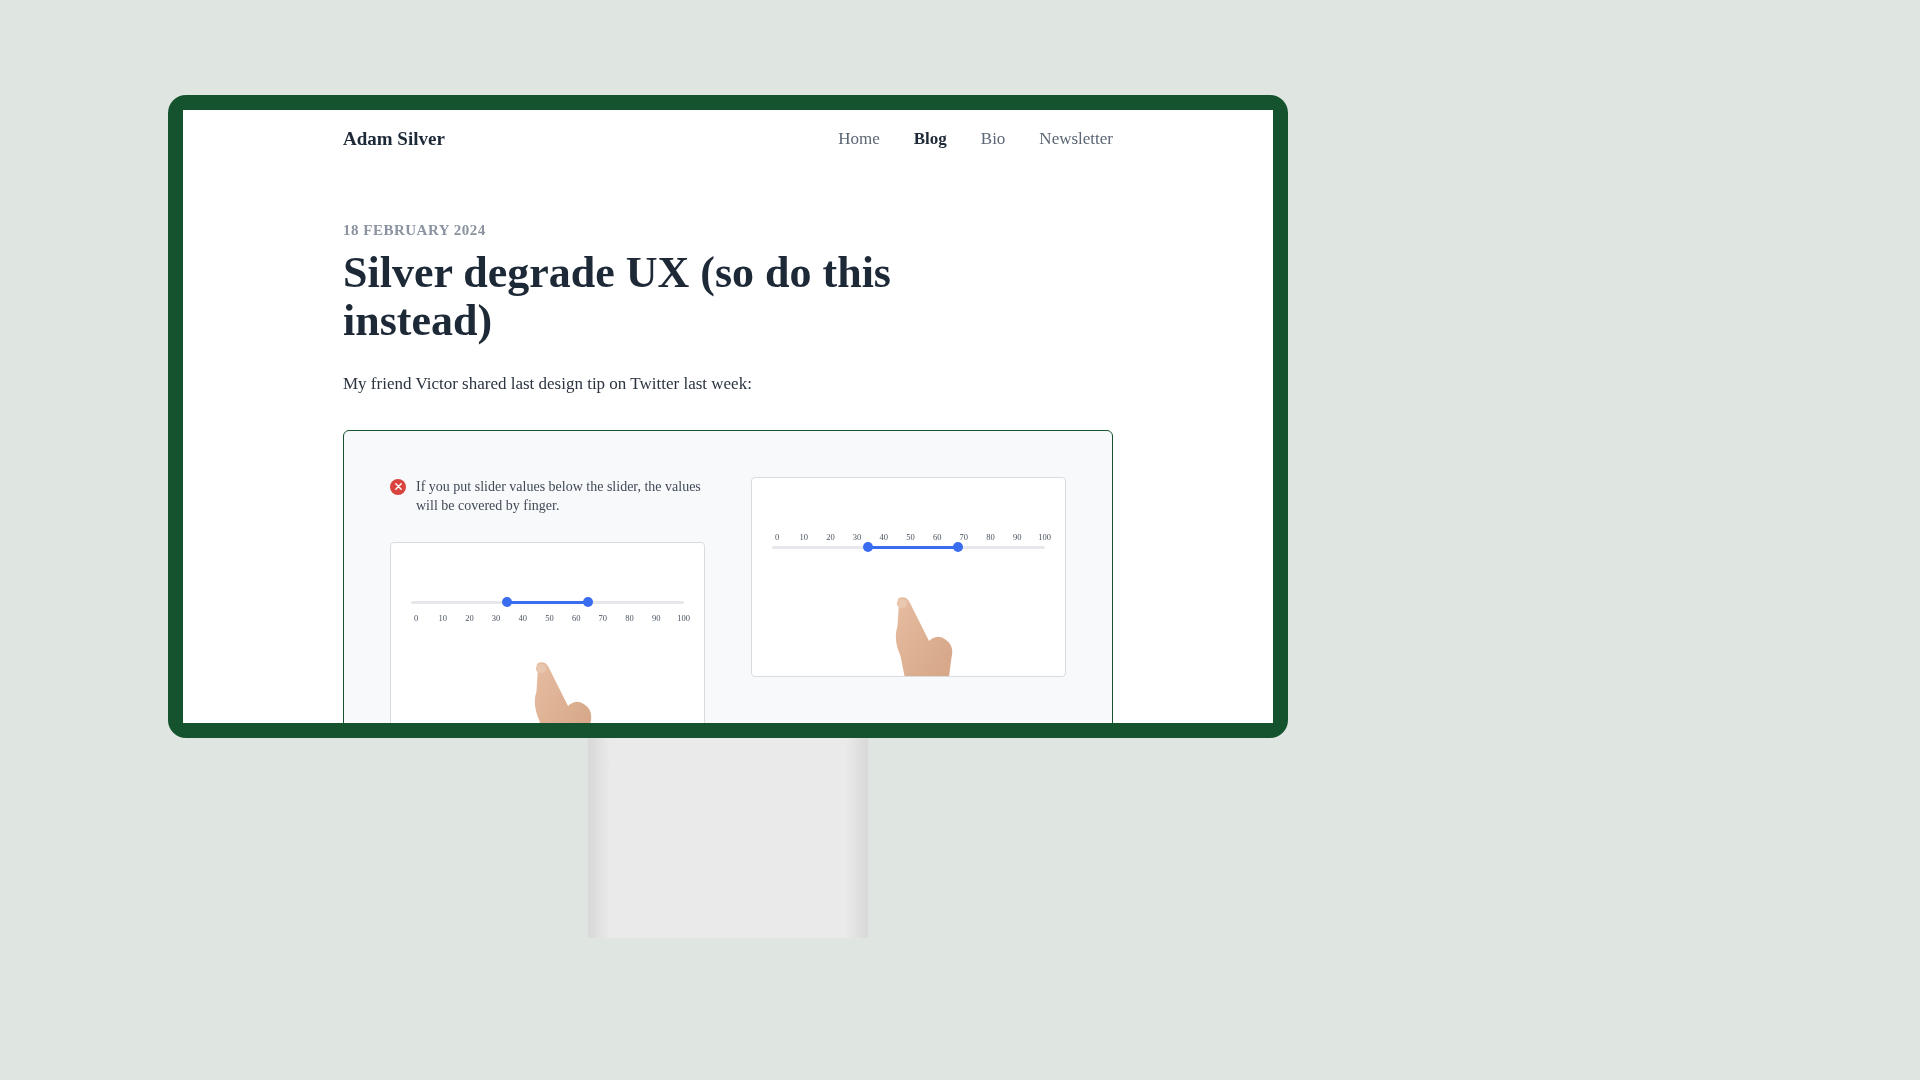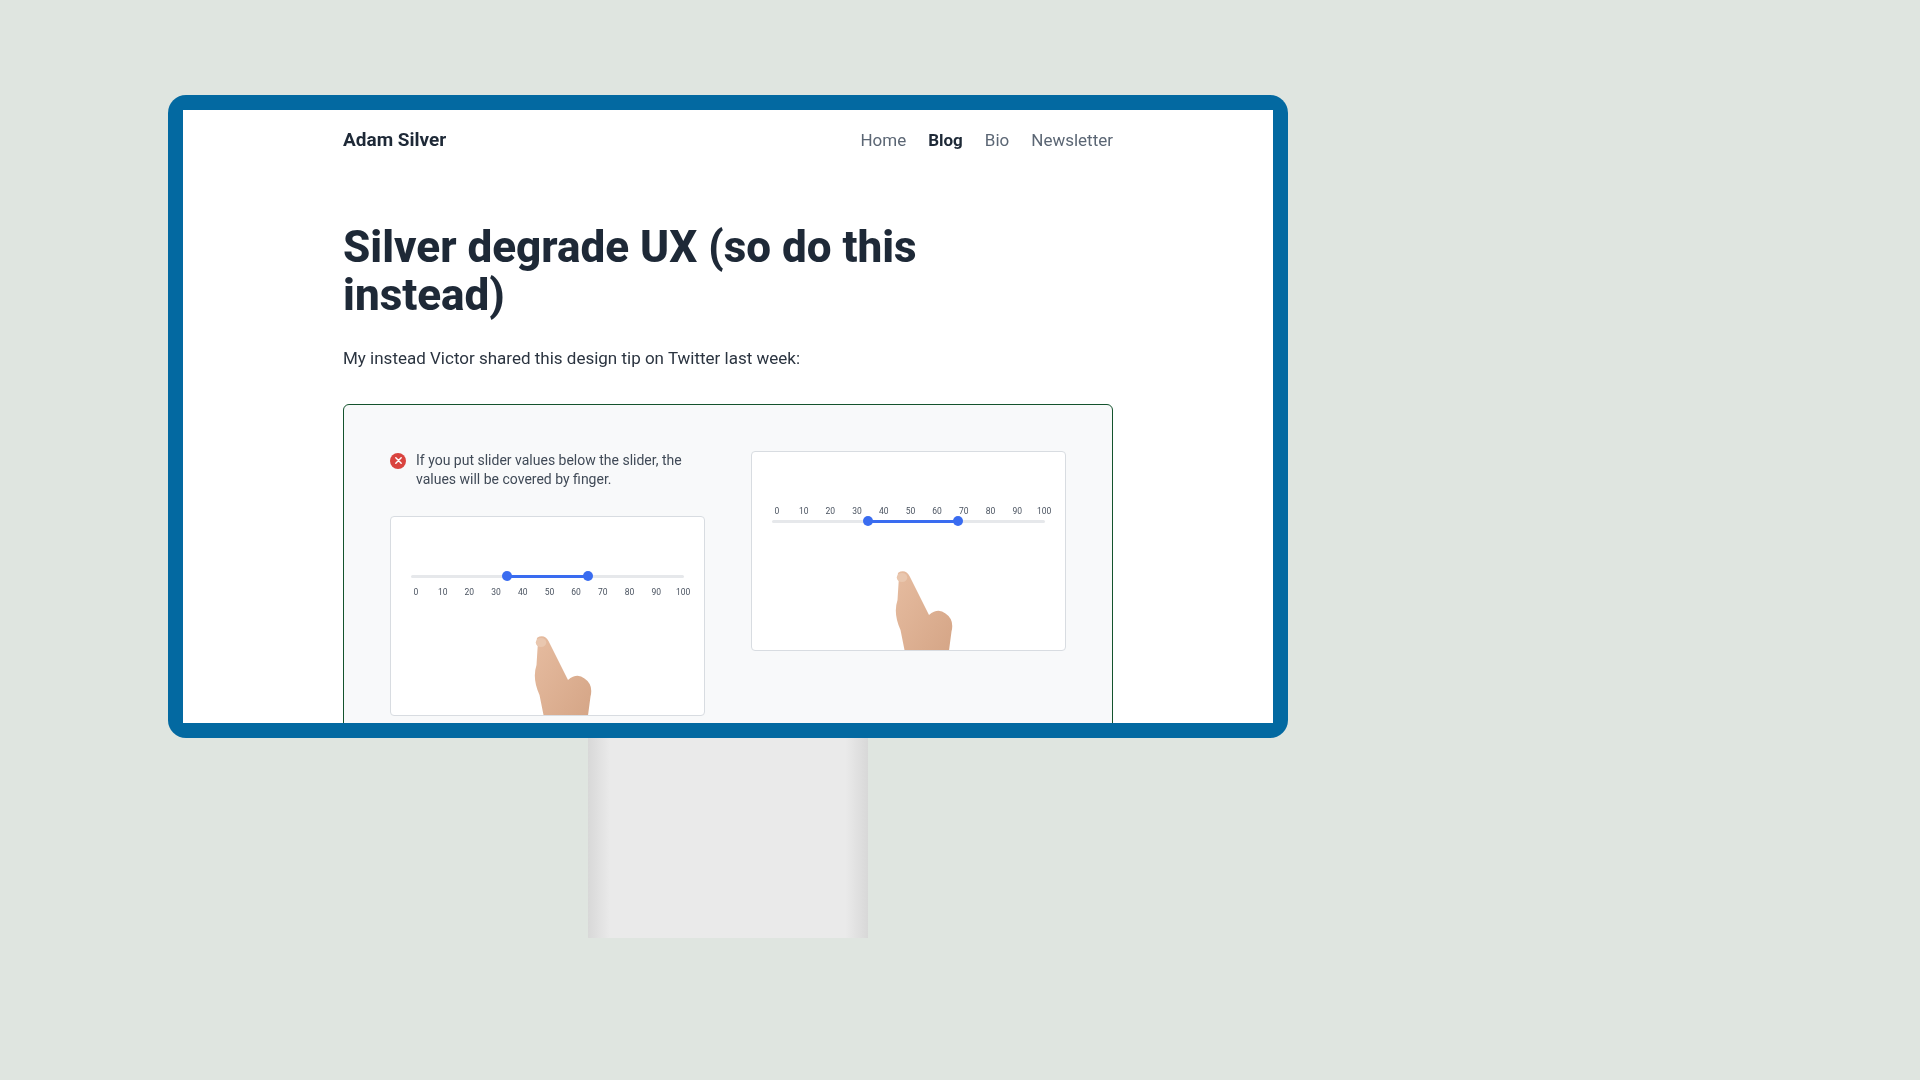--- a/index.html
+++ b/index.html
@@ -14,23 +14,24 @@
     height: 1080px;
     overflow: hidden;
     position: relative;
   }
   .monitor-frame {
     position: absolute;
     left: 168px;
     top: 95px;
     width: 1120px;
     height: 643px;
-    background: #0369a1;
+    background: #14532d;
     border-radius: 18px;
     padding: 15px;
+    font-family: Liberation Serif, serif;
   }
   .monitor-screen {
     width: 100%;
     height: 100%;
     background: #fff;
     overflow: hidden;
     position: relative;
   }
   .monitor-stand {
     position: absolute;
@@ -49,21 +50,21 @@
     align-items: center;
     margin-bottom: 72px;
   }
   .site-title {
     font-size: 19px;
     font-weight: 700;
     color: #1e2937;
   }
   .nav {
     display: flex;
-    gap: 22px;
+    gap: 34px;
   }
   .nav a {
     font-size: 17px;
     color: #5b6674;
     text-decoration: none;
     cursor: pointer;
   }
   .nav a.active {
     font-weight: 700;
     color: #1e2937;
@@ -225,22 +226,23 @@
       <div class="header">
         <div class="site-title">Adam Silver</div>
         <nav class="nav">
           <a>Home</a>
           <a class="active">Blog</a>
           <a>Bio</a>
           <a>Newsletter</a>
         </nav>
       </div>
 
+      <div class="date">18 FEBRUARY 2024</div>
       <h1 class="article-title">Silver degrade UX (so do this instead)</h1>
-      <p class="intro">My instead Victor shared this design tip on Twitter last week:</p>
+      <p class="intro">My friend Victor shared last design tip on Twitter last week:</p>
 
       <div class="example-card">
 
         <div class="example-col">
           <div class="example-header">
             <div class="badge-icon badge-bad">
               <svg viewBox="0 0 10 10">
                   <path d="M2 2 L8 8 M8 2 L2 8" stroke="#fff" stroke-width="1.6" stroke-linecap="round"></path>
                 </svg>
             </div>

